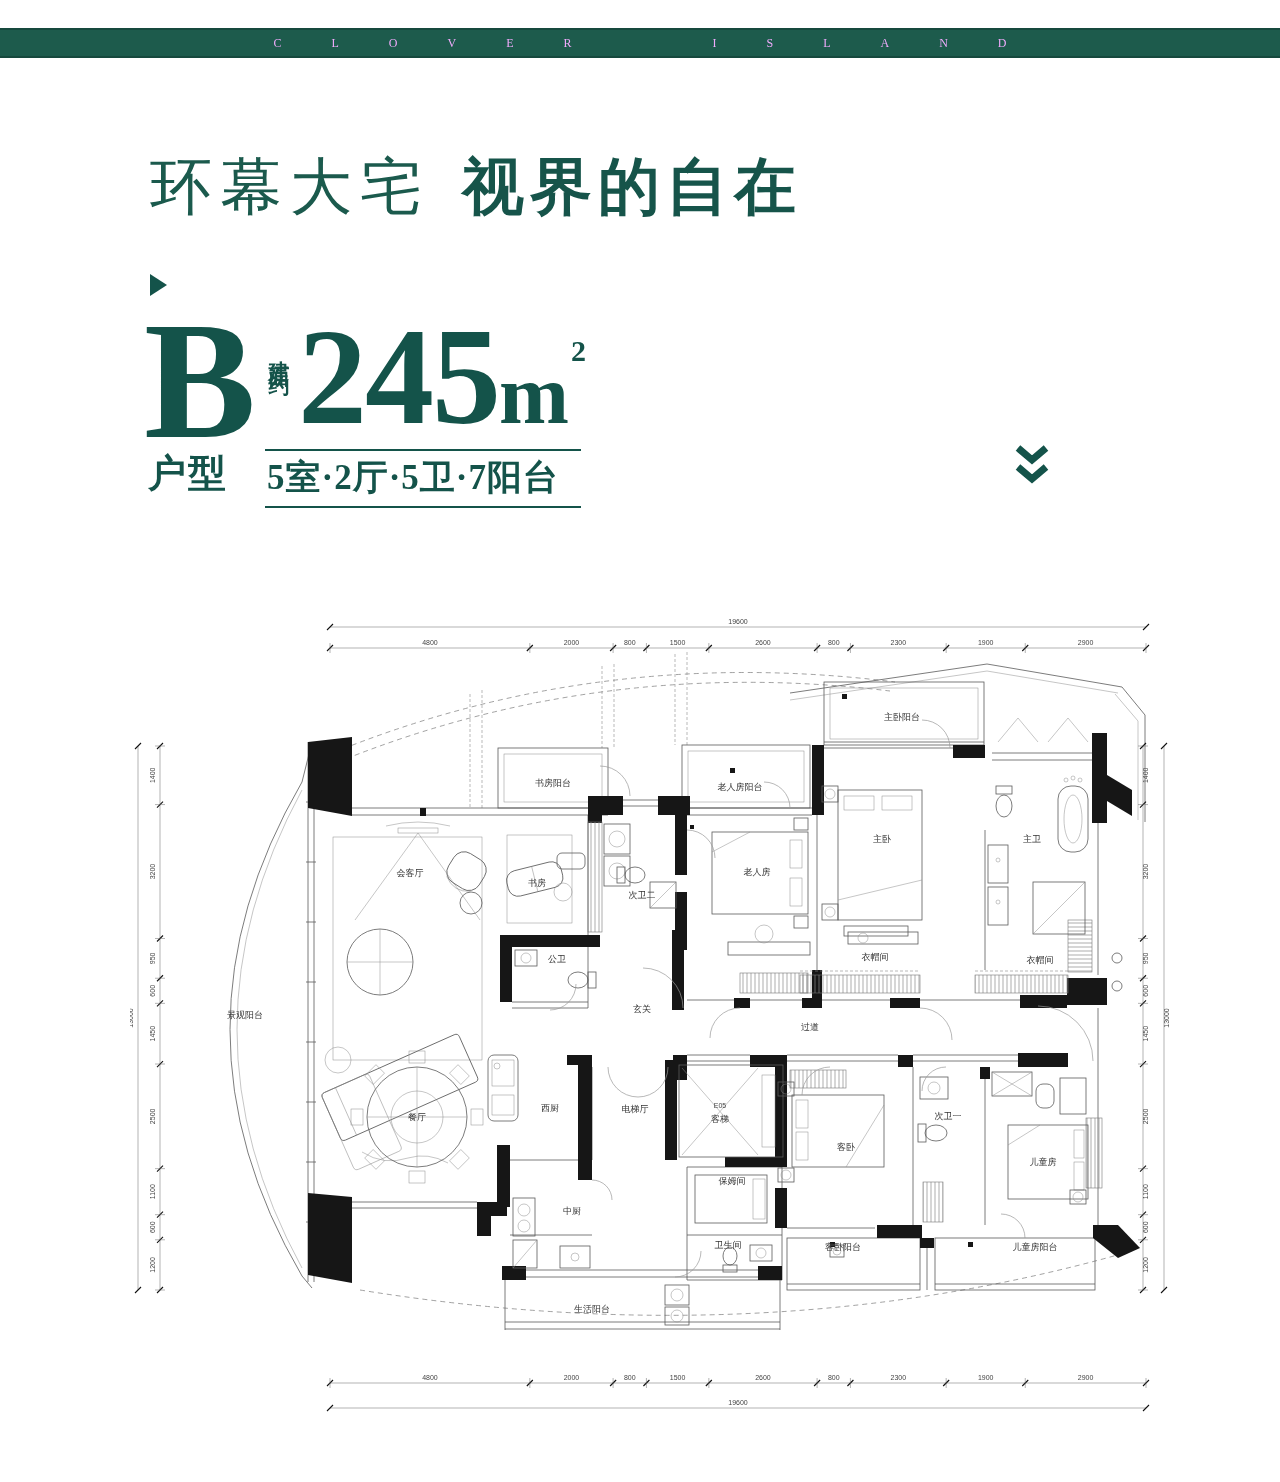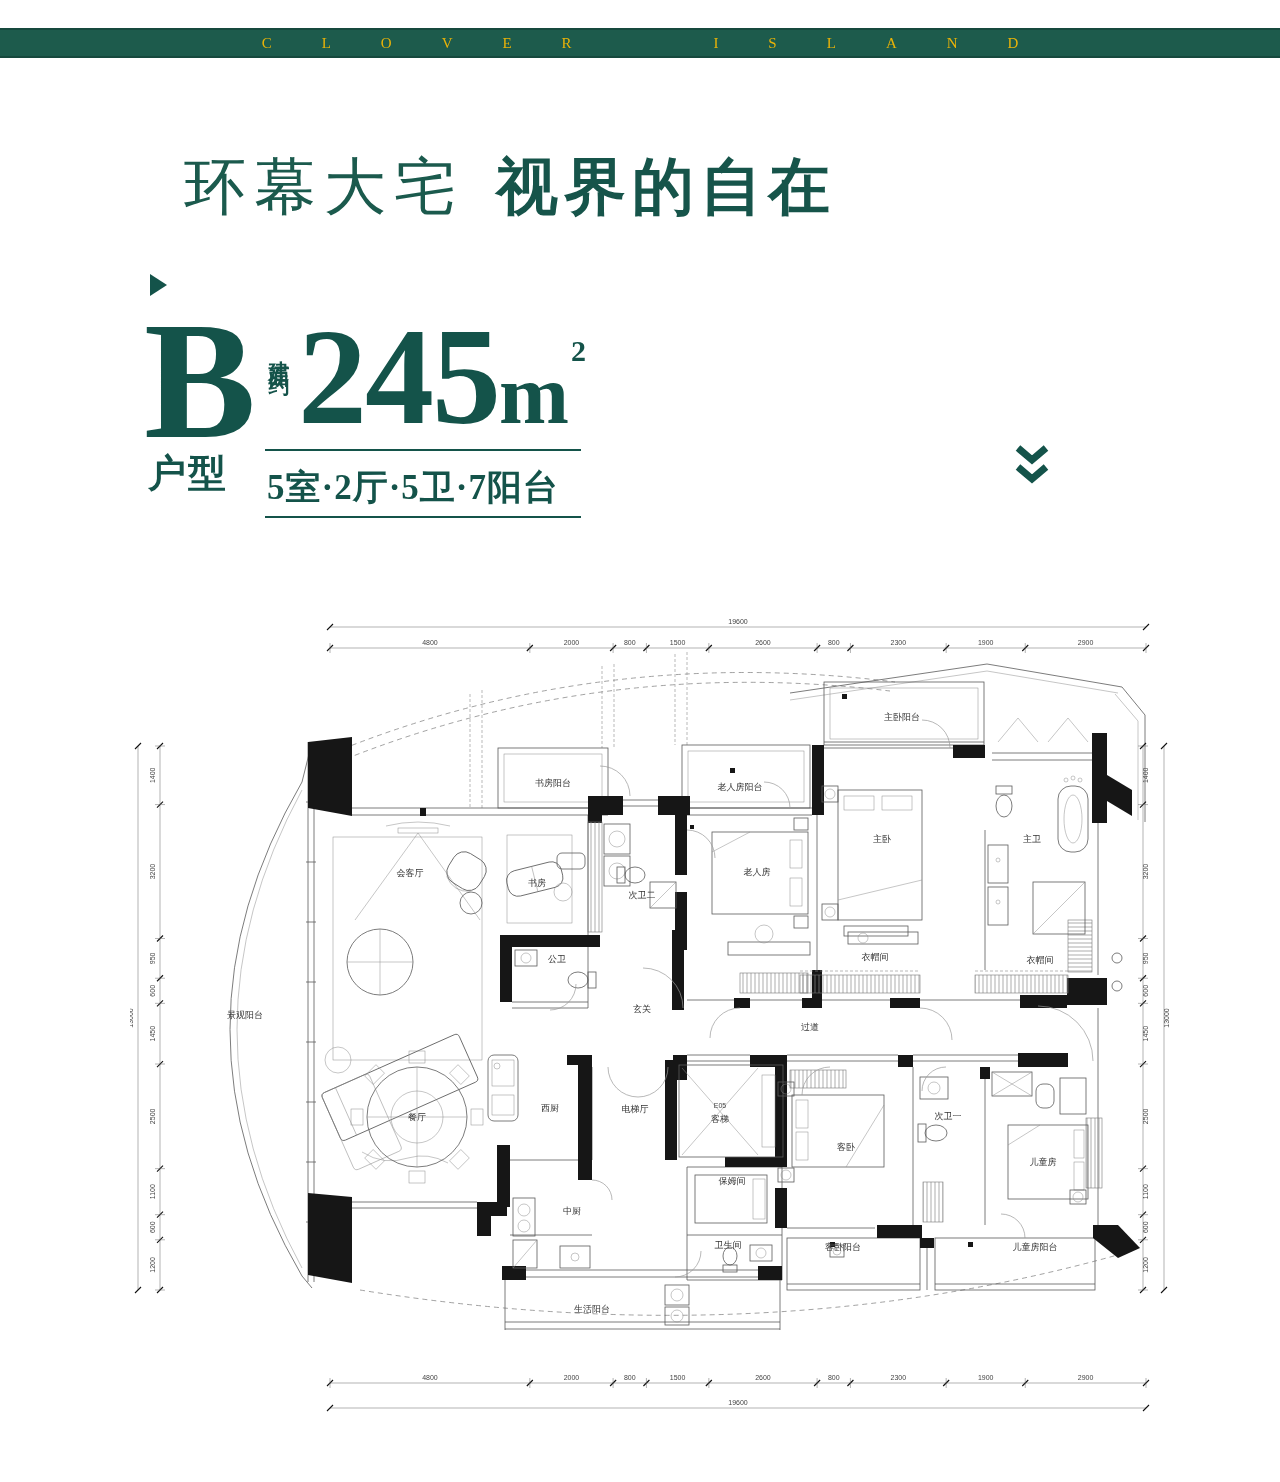--- a/index.html
+++ b/index.html
@@ -2,42 +2,42 @@
 <html><head>
 <meta charset="utf-8">
 <style>
   html,body{margin:0;padding:0;background:#fff;}
   #stage{position:relative;width:1280px;height:1482px;background:#fff;overflow:hidden;
          font-family:"Liberation Sans",sans-serif;}
   
   .topbar{position:absolute;left:0;top:28px;width:1280px;height:26px;background:#1d5b4c;
           border-top:2px solid #16493d;border-bottom:2px solid #16493d;
           display:flex;align-items:center;justify-content:center;}
-  .brand{color:#eab308;font-family:"Liberation Serif",serif;font-size:15px;
+  .brand{color:#f0abfc;font-family:"Liberation Serif",serif;font-size:12px;
          letter-spacing:50px;word-spacing:38px;text-indent:50px;white-space:nowrap;}
   
   .headline{position:absolute;left:150px;top:156px;color:#1b5a4d;font-size:62px;line-height:1;
             white-space:nowrap;}
-  .headline .light{font-weight:400;letter-spacing:8px;margin-left:34px;}
+  .headline .light{font-weight:400;letter-spacing:8px;}
   .headline .heavy{font-weight:800;letter-spacing:6px;margin-left:32px;color:#16544a;}
   
   .marker{position:absolute;left:150px;top:274px;width:0;height:0;
           border-left:17px solid #14534a;border-top:11px solid transparent;border-bottom:11px solid transparent;}
   .bigB{position:absolute;left:144px;top:296px;color:#14534a;font-family:"Liberation Serif",serif;
         font-weight:700;font-size:168px;line-height:1;}
   .typeLabel{position:absolute;left:148px;top:448px;color:#14534a;font-weight:800;font-size:38px;letter-spacing:2px;text-align:right;}
   .areaPrefix{position:absolute;left:265px;top:344px;height:100px;color:#14534a;font-weight:700;
               font-size:21px;letter-spacing:7px;writing-mode:vertical-rl;text-orientation:upright;}
   .areaRow{position:absolute;left:298px;top:308px;display:flex;align-items:baseline;color:#14534a;
            font-family:"Liberation Serif",serif;}
   .areaNum{font-size:138px;line-height:1;font-weight:600;letter-spacing:-2px;}
   .areaUnit{font-size:84px;line-height:1;font-weight:600;}
   .areaSup{font-size:30px;font-weight:600;position:relative;top:-62px;left:2px;}
   .layoutBox{position:absolute;left:265px;top:449px;width:314px;color:#14534a;
-             border-top:2px solid #14534a;border-bottom:2px solid #14534a;padding:13px 0 5px 2px;}
+             border-top:2px solid #14534a;border-bottom:2px solid #14534a;padding:3px 0 5px 2px;}
   .layoutBox .t{font-family:"Liberation Serif",serif;font-weight:700;font-size:35px;letter-spacing:1px;white-space:nowrap;}
   .chevrons{position:absolute;left:1012px;top:444px;}
   
   #plan{position:absolute;left:130px;top:590px;}
   .ln{stroke:#5b5b5b;stroke-width:.8;fill:none;}
   .lt{stroke:#8c8c8c;stroke-width:.5;fill:none;}
   .bk{fill:#161616;stroke:none;}
   .dsh{stroke:#7a7a7a;stroke-width:.7;fill:none;stroke-dasharray:5 4;}
   .dsh2{stroke:#8a8a8a;stroke-width:.6;fill:none;stroke-dasharray:3 2;}
   .txt{font:9px "Liberation Sans",sans-serif;fill:#333;text-anchor:middle;}

